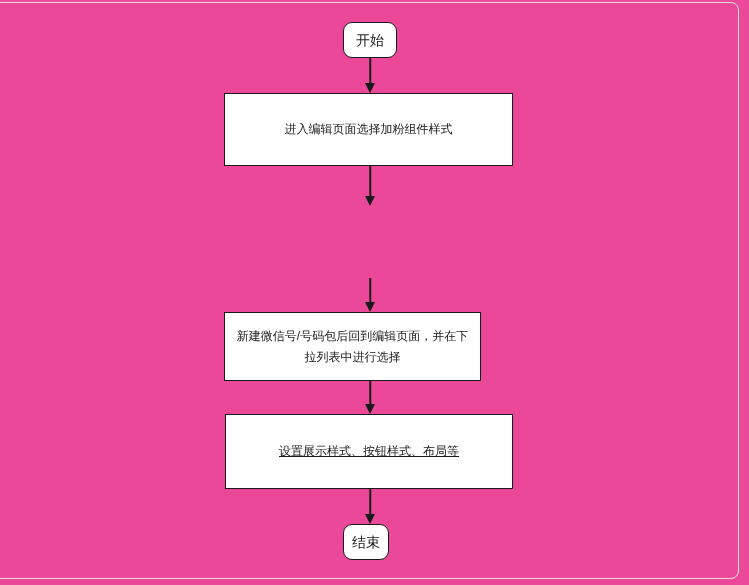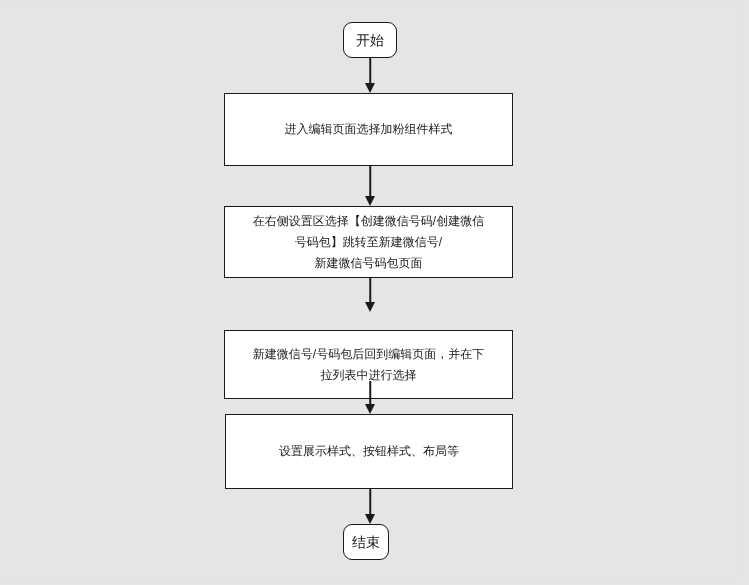--- a/index.html
+++ b/index.html
@@ -4,21 +4,21 @@
 <style>
   * { margin: 0; padding: 0; box-sizing: border-box; }
   html, body { background: #ffffff; }
   body {
     font-family: "Liberation Sans", "DejaVu Sans", sans-serif;
     width: 749px; height: 585px; overflow: hidden;
   }
   .canvas {
     position: relative;
     width: 749px; height: 585px;
-    background: #e5e5e5;
+    background: #ec4899;
     padding-left: 48px;
   }
   
   .frame {
     position: absolute;
     left: -12px; top: 2px;
     width: 751px; height: 577px;
     border: 1px solid #e2e2e2;
     border-radius: 0 8px 8px 8px;
     pointer-events: none;
@@ -79,42 +79,37 @@
 
   <div class="node" style="left:224px; top:93px; width:289px; height:73px;">
     <span>进入编辑页面选择加粉组件样式</span>
   </div>
 
   <div class="arrow" style="left:364px; top:166px; width:12px; height:40px;">
     <div class="shaft" style="height:31px;"></div>
     <div class="head"></div>
   </div>
 
-  <div class="node" style="left:224px; top:206px; width:289px; height:72px;">
-    <span>在右侧设置区选择【创建微信号码/创建微信
-号码包】跳转至新建微信号/
-新建微信号码包页面</span>
-  </div>
 
   <div class="arrow" style="left:364px; top:278px; width:12px; height:34px;">
     <div class="shaft" style="height:25px;"></div>
     <div class="head"></div>
   </div>
 
-  <div class="node" style="left:224px; top:330px; width:289px; height:69px;align-items:center;">
+  <div class="node" style="left:224px; top:312px; width:257px; height:69px;align-items:center;">
     <span>新建微信号/号码包后回到编辑页面，并在下
 拉列表中进行选择</span>
   </div>
 
   <div class="arrow" style="left:364px; top:381px; width:12px; height:33px;">
     <div class="shaft" style="height:24px;"></div>
     <div class="head"></div>
   </div>
 
-  <div class="node" style="left:225px; top:414px; width:288px; height:75px;">
+  <div class="node" style="left:225px; top:414px; width:288px; height:75px;text-decoration:underline;">
     <span>设置展示样式、按钮样式、布局等</span>
   </div>
 
   <div class="arrow" style="left:364px; top:489px; width:12px; height:35px;">
     <div class="shaft" style="height:26px;"></div>
     <div class="head"></div>
   </div>
 
   <div class="node terminator" style="left:343px; top:524px; width:46px; height:36px;">
     <span>结束</span>

